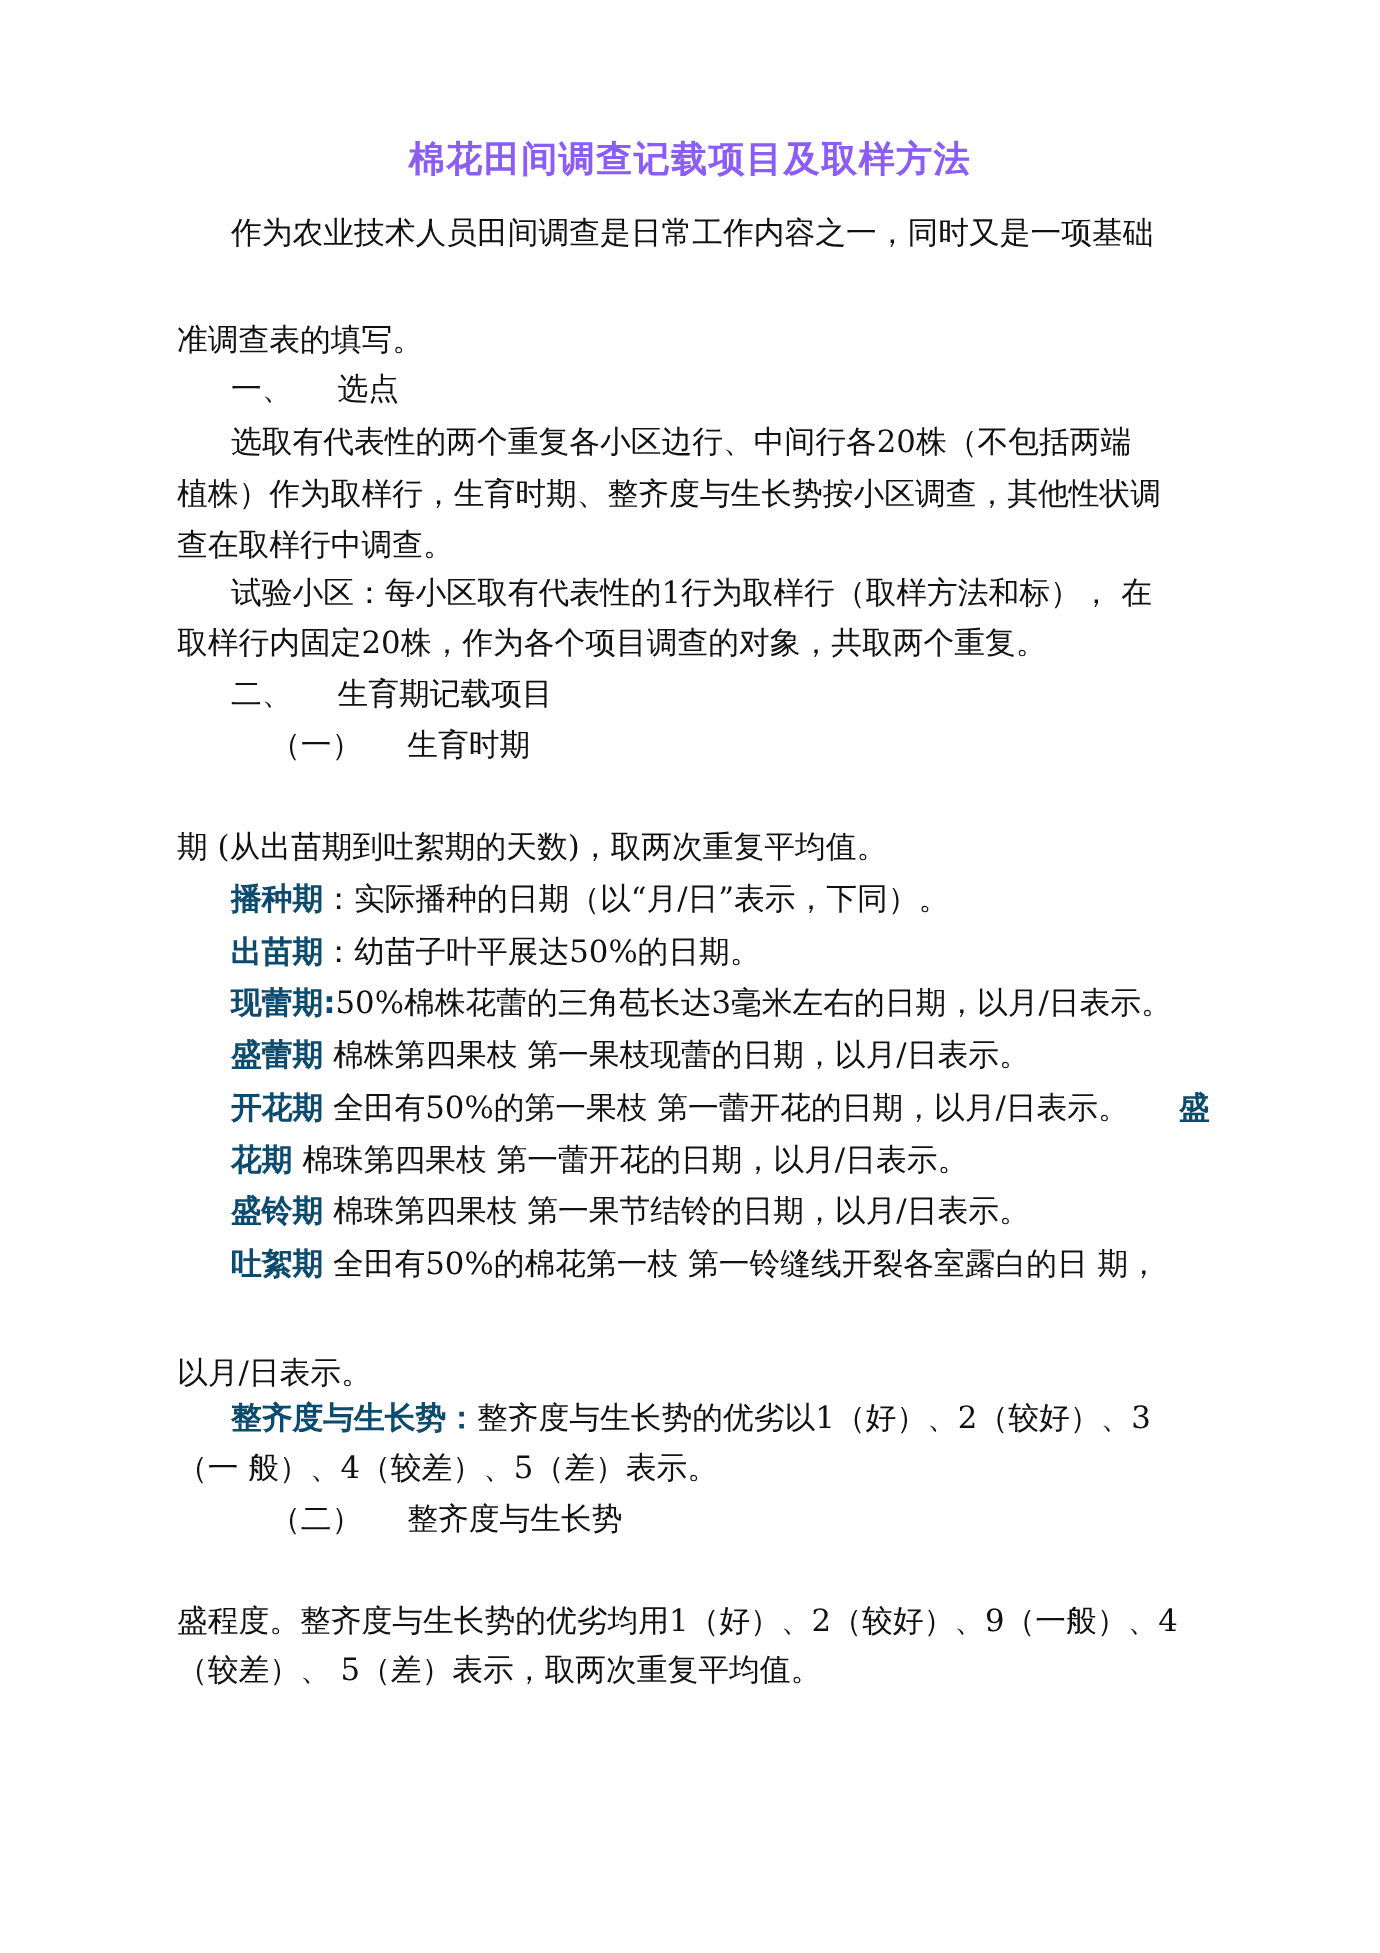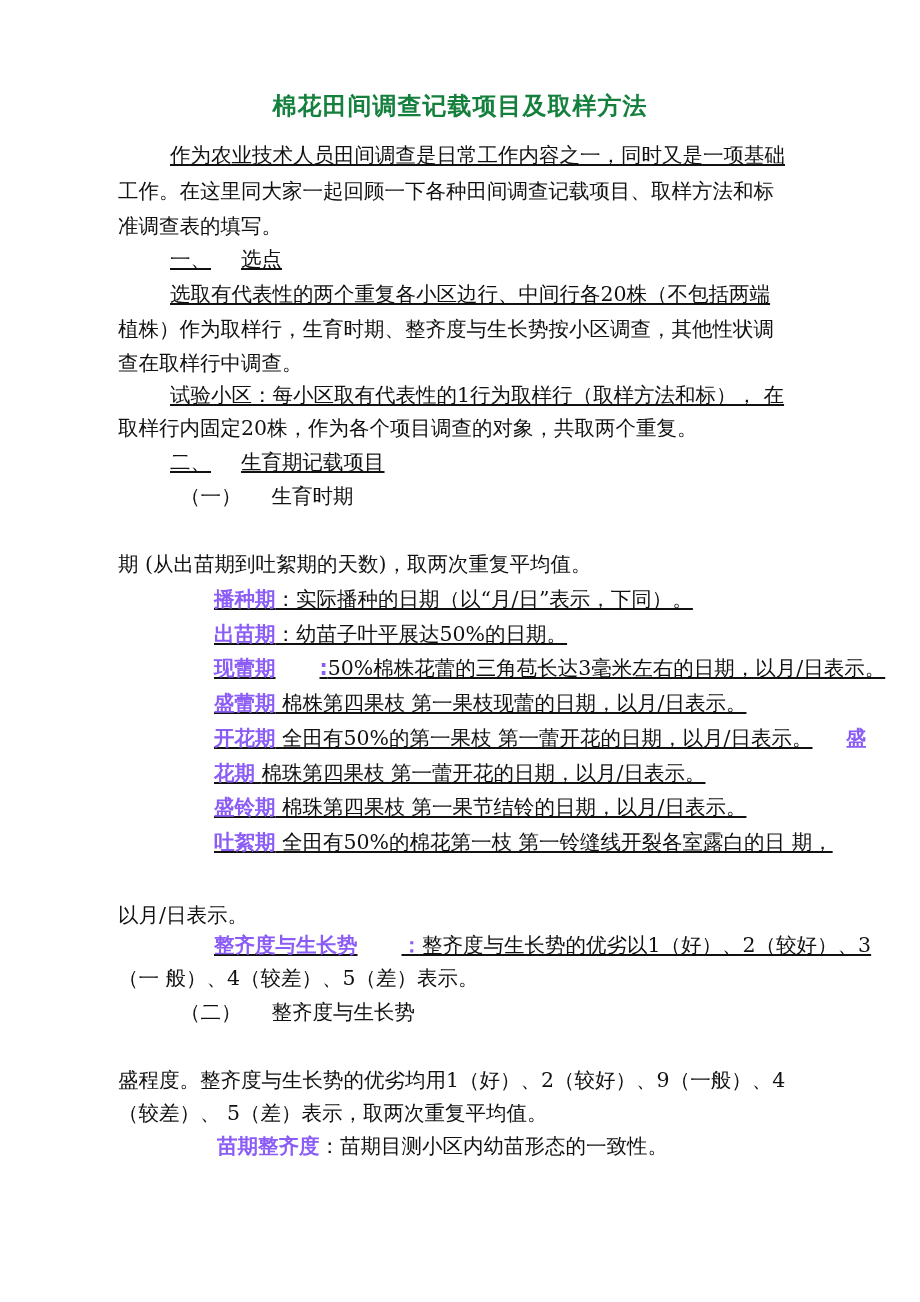--- a/index.html
+++ b/index.html
@@ -1,37 +1,36 @@
 <!DOCTYPE html>
 <html><head>
   <meta charset="utf-8">
   <style>
     html, body { margin: 0; padding: 0; background: #ffffff; }
     body { width: 920px; height: 1302px; position: relative; overflow: hidden;
            font-family: "DejaVu Serif", "Liberation Serif", serif; color: #111; }
     .page { position: absolute; left: 0; top: 0; width: 920px; height: 1302px; background: #fff; }
     .title { position: absolute; left: 0; width: 920px; top: 90px; text-align: center;
              font-family: "DejaVu Sans", "Liberation Sans", sans-serif; font-weight: bold;
-             font-size: 24px; letter-spacing: 1px; color: #15803d; }
+             font-size: 24px; letter-spacing: 1px; color: #8b5cf6; }
     .line { position: absolute; left: 118px; white-space: nowrap; font-size: 20.5px;
             line-height: 30px; height: 30px; color: #111; }
-    .ind { left: 170px; text-decoration: underline; }
+    .ind { left: 154px; }
     .ind2 { left: 180px; }
-    .b { font-weight: bold; font-family: "DejaVu Sans", "Liberation Sans", sans-serif; color: #8b5cf6; margin-left: 44px; }
+    .b { font-weight: bold; font-family: "DejaVu Sans", "Liberation Sans", sans-serif; color: #0c4a6e; }
     .gap { display: inline-block; width: 30px; }
   </style>
 </head>
 <body>
 
 <div class="page">
 
   <div class="title">棉花田间调查记载项目及取样方法</div>
 
   <div class="line ind" style="top:140px">作为农业技术人员田间调查是日常工作内容之一，同时又是一项基础</div>
-  <div class="line" style="top:176px">工作。在这里同大家一起回顾一下各种田间调查记载项目、取样方法和标</div>
   <div class="line" style="top:211px">准调查表的填写。</div>
 
   <div class="line ind" style="top:244px">
     <span>一、</span><span class="gap"></span><span>选点</span>
   </div>
 
   <div class="line ind" style="top:279px">选取有代表性的两个重复各小区边行、中间行各20株（不包括两端</div>
   <div class="line" style="top:314px">植株）作为取样行，生育时期、整齐度与生长势按小区调查，其他性状调</div>
   <div class="line" style="top:348px">查在取样行中调查。</div>
 
@@ -88,17 +87,14 @@
   </div>
   <div class="line" style="top:963px">（一 般）、4（较差）、5（差）表示。</div>
 
   <div class="line ind2" style="top:997px">
     <span>（二）</span><span class="gap"></span><span>整齐度与生长势</span>
   </div>
 
   <div class="line" style="top:1065px">盛程度。整齐度与生长势的优劣均用1（好）、2（较好）、9（一般）、4</div>
   <div class="line" style="top:1098px">（较差）、 5（差）表示，取两次重复平均值。</div>
 
-  <div class="line" style="top:1131px; left:173px;">
-    <span class="b">苗期整齐度</span><span>：</span><span>苗期目测小区内幼苗形态的一致性。</span>
-  </div>
 
 </div>
 
 </body></html>

